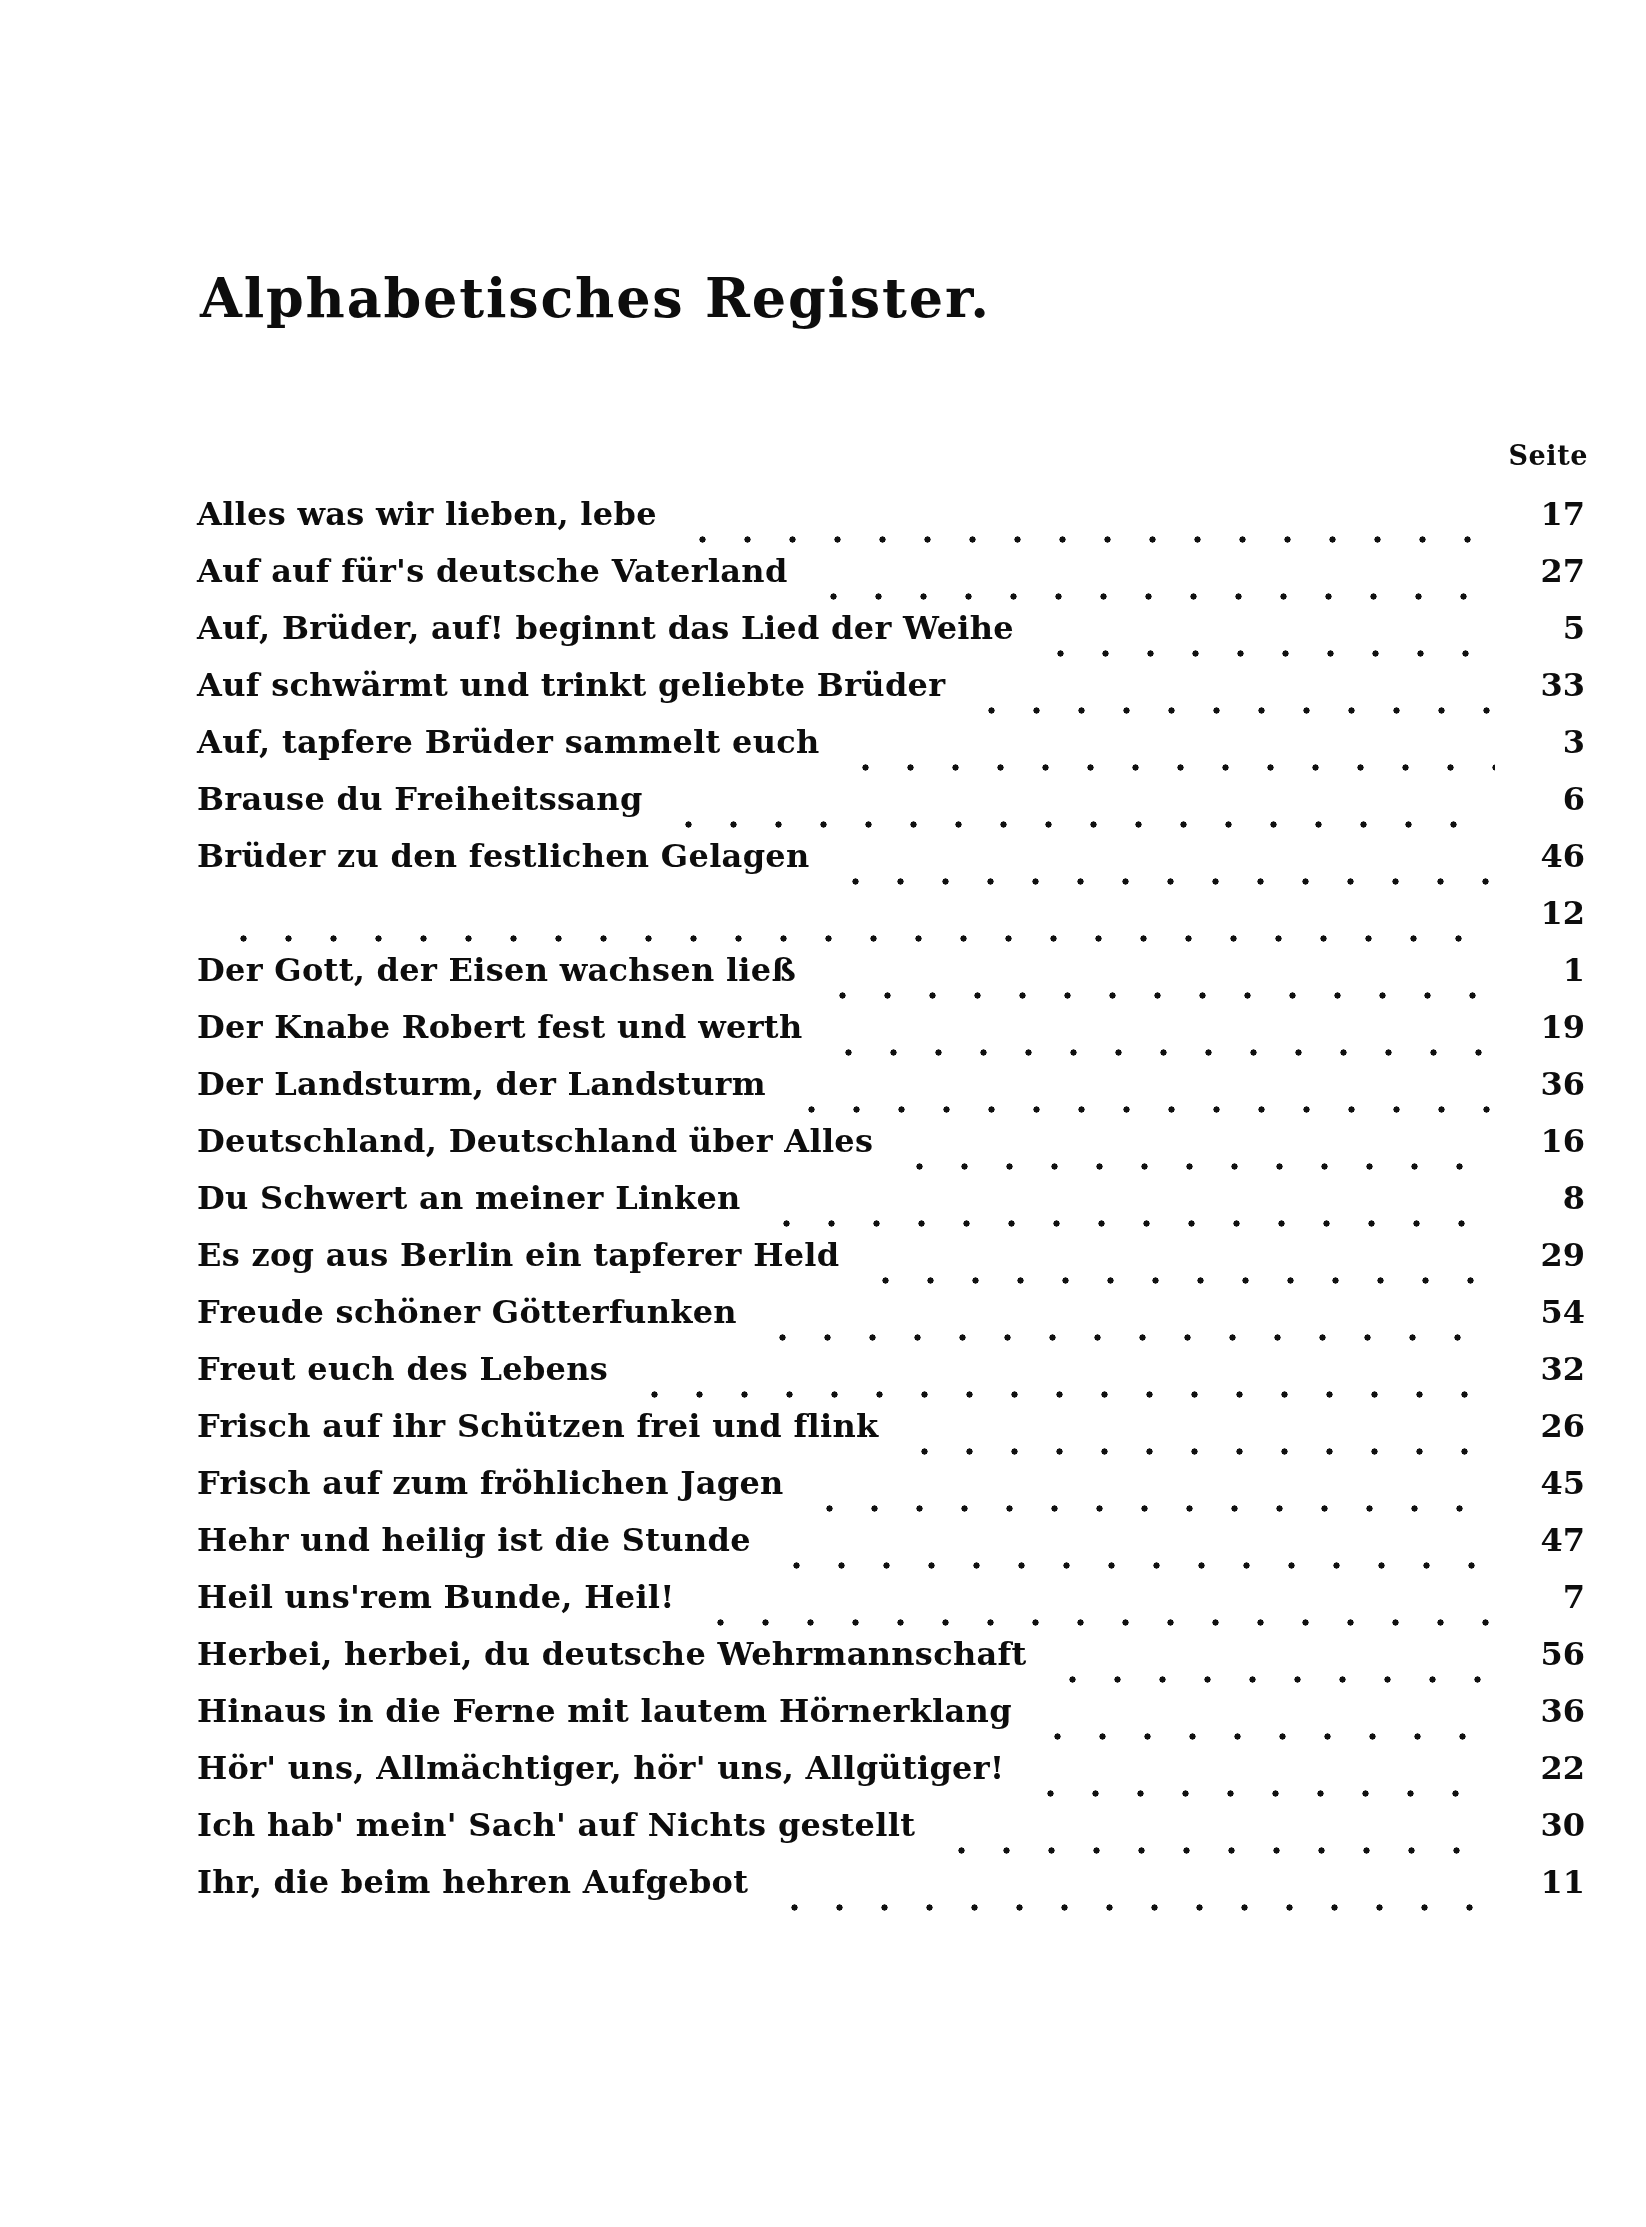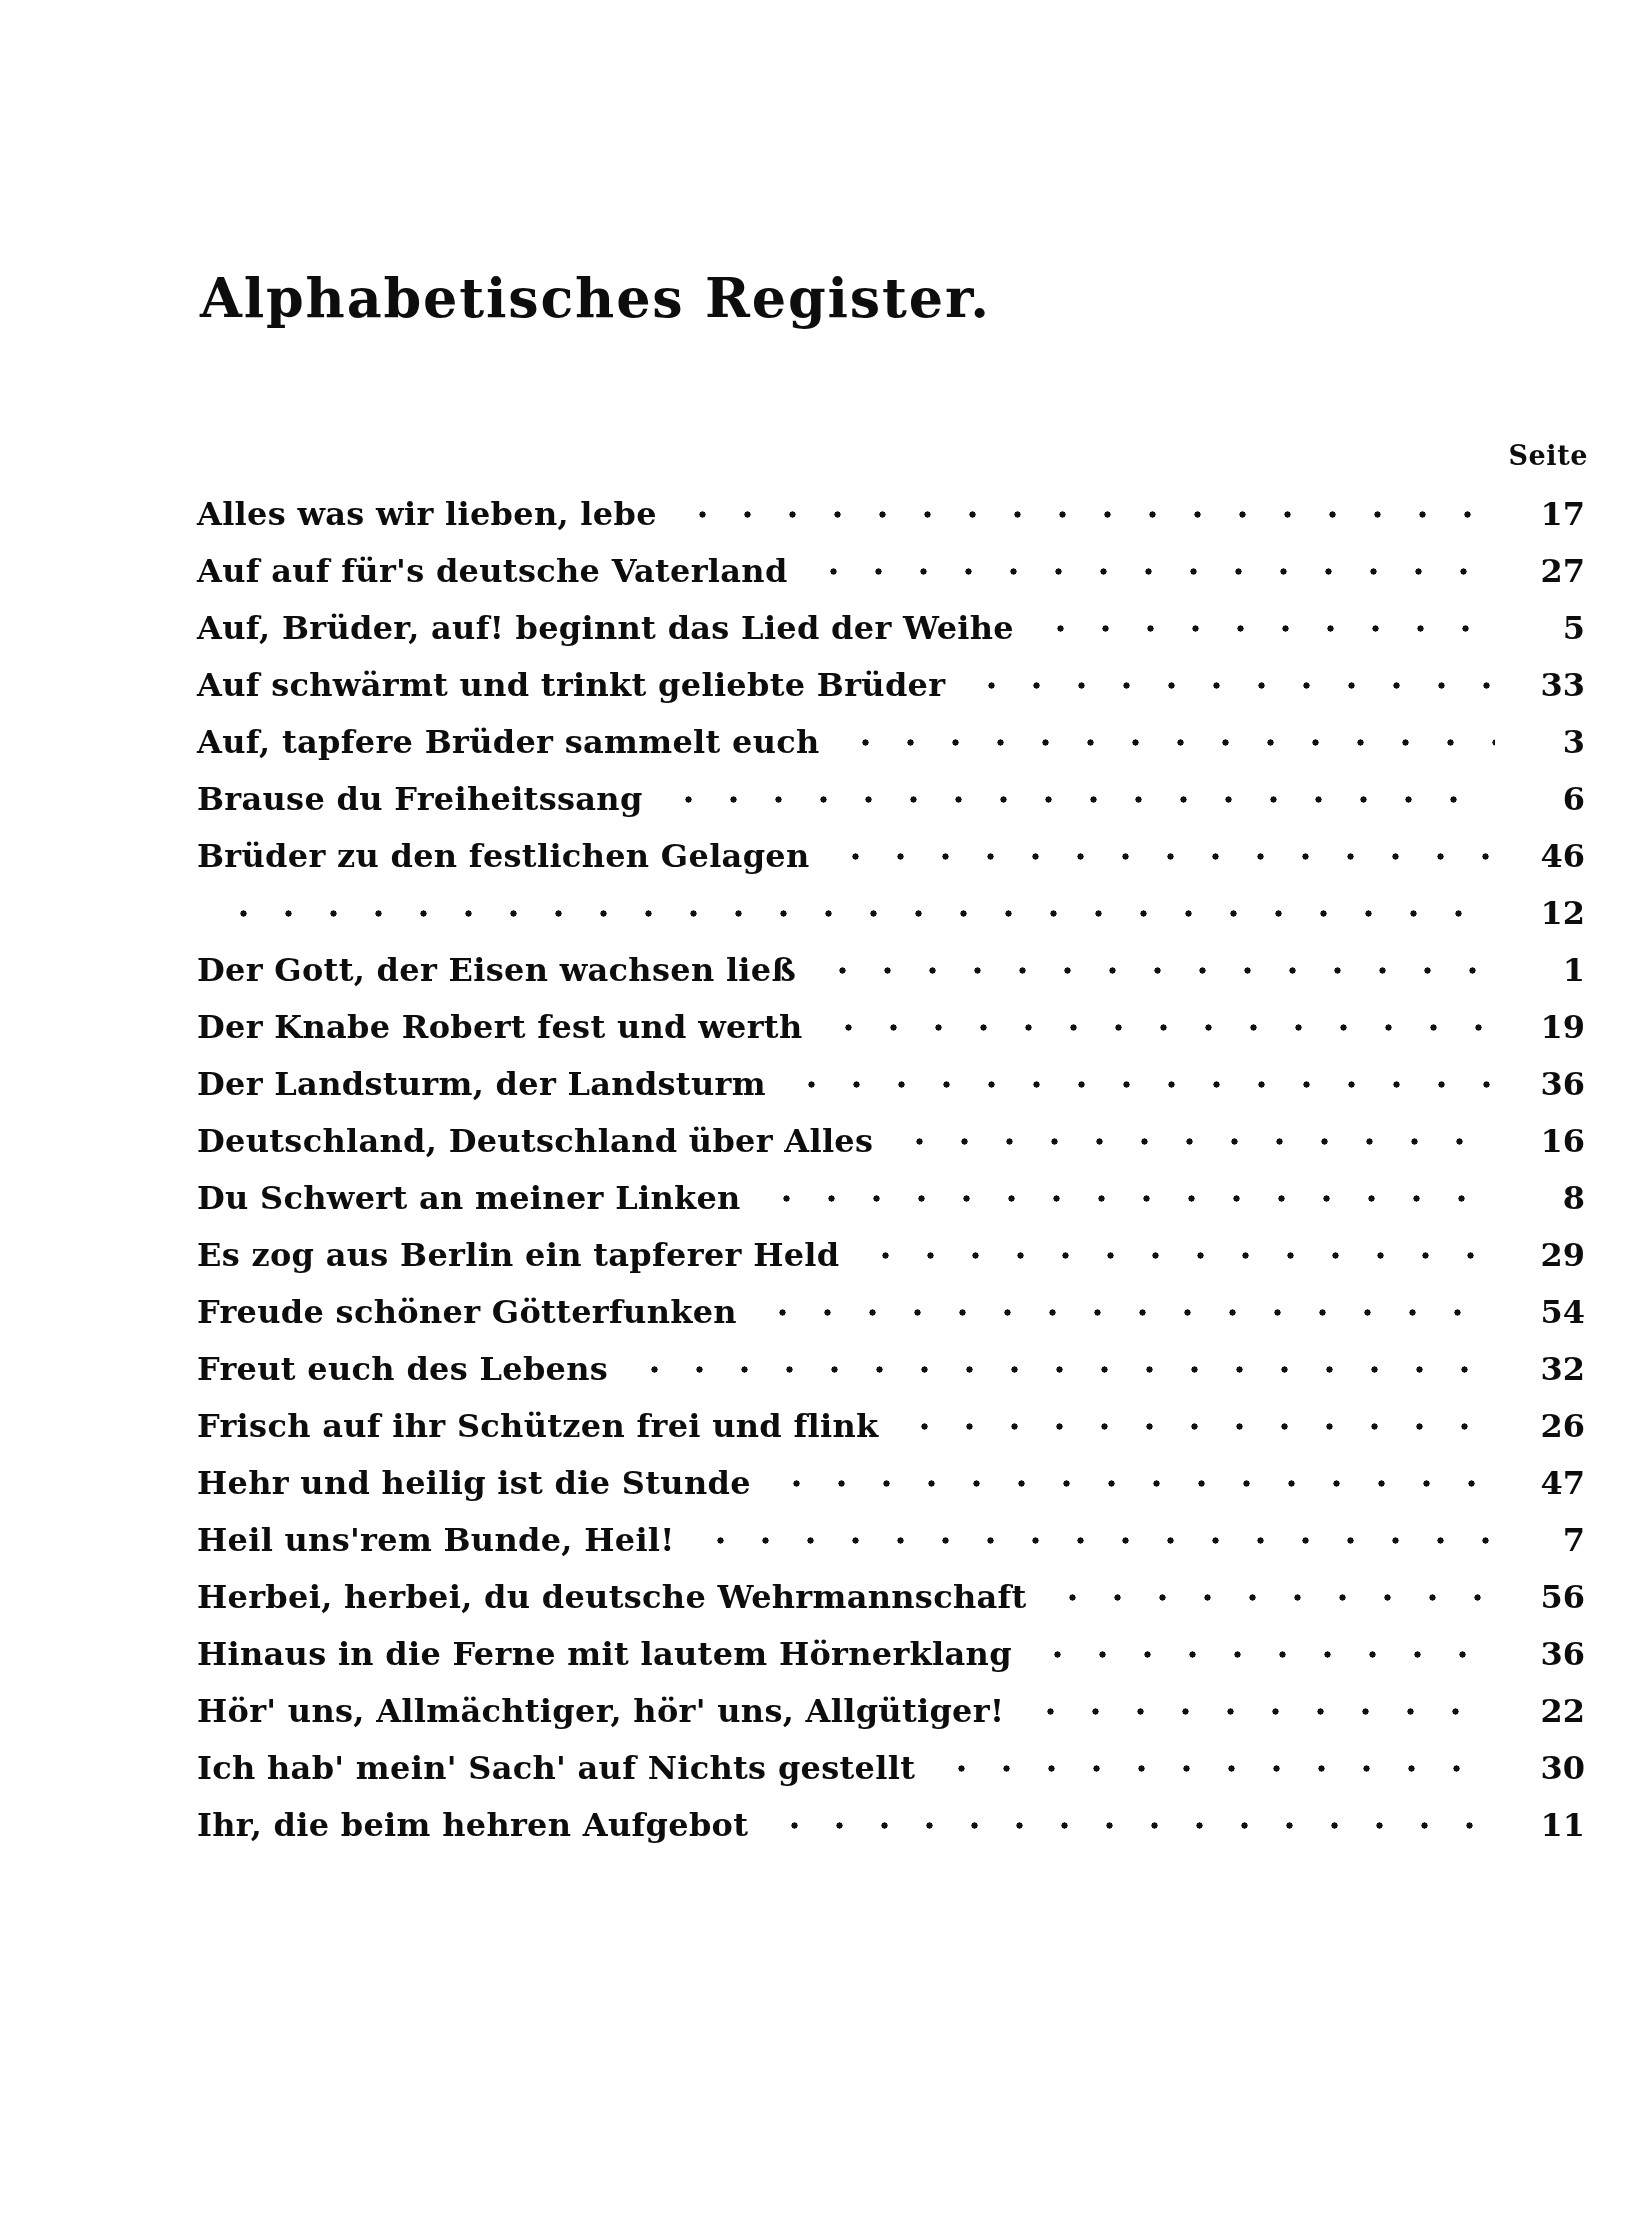--- a/index.html
+++ b/index.html
@@ -39,21 +39,21 @@
   .register-list {
     position: absolute;
     left: 197px;
     top: 486px;
     width: 1388px;
   }
   .row {
     height: 57px;
     line-height: 57px;
     display: flex;
-    align-items: center;
+    align-items: flex-end;
   }
   .entry-title {
     font-size: 32px;
     font-weight: 700;
     white-space: nowrap;
     letter-spacing: 0.3px;
   }
   .leader {
     flex: 1 1 auto;
     height: 7px;
@@ -159,20 +159,25 @@
         <span class="entry-title">Freut euch des Lebens</span>
         <span class="leader"></span>
         <span class="page-num">32</span>
       </div>
       <div class="row">
         <span class="entry-title">Frisch auf ihr Schützen frei und flink</span>
         <span class="leader"></span>
         <span class="page-num">26</span>
       </div>
       <div class="row">
+        <span class="entry-title">Frisch auf zum fröhlichen Jagen</span>
+        <span class="leader"></span>
+        <span class="page-num">45</span>
+      </div>
+      <div class="row">
         <span class="entry-title">Hehr und heilig ist die Stunde</span>
         <span class="leader"></span>
         <span class="page-num">47</span>
       </div>
       <div class="row">
         <span class="entry-title">Heil uns'rem Bunde, Heil!</span>
         <span class="leader"></span>
         <span class="page-num">7</span>
       </div>
       <div class="row">

